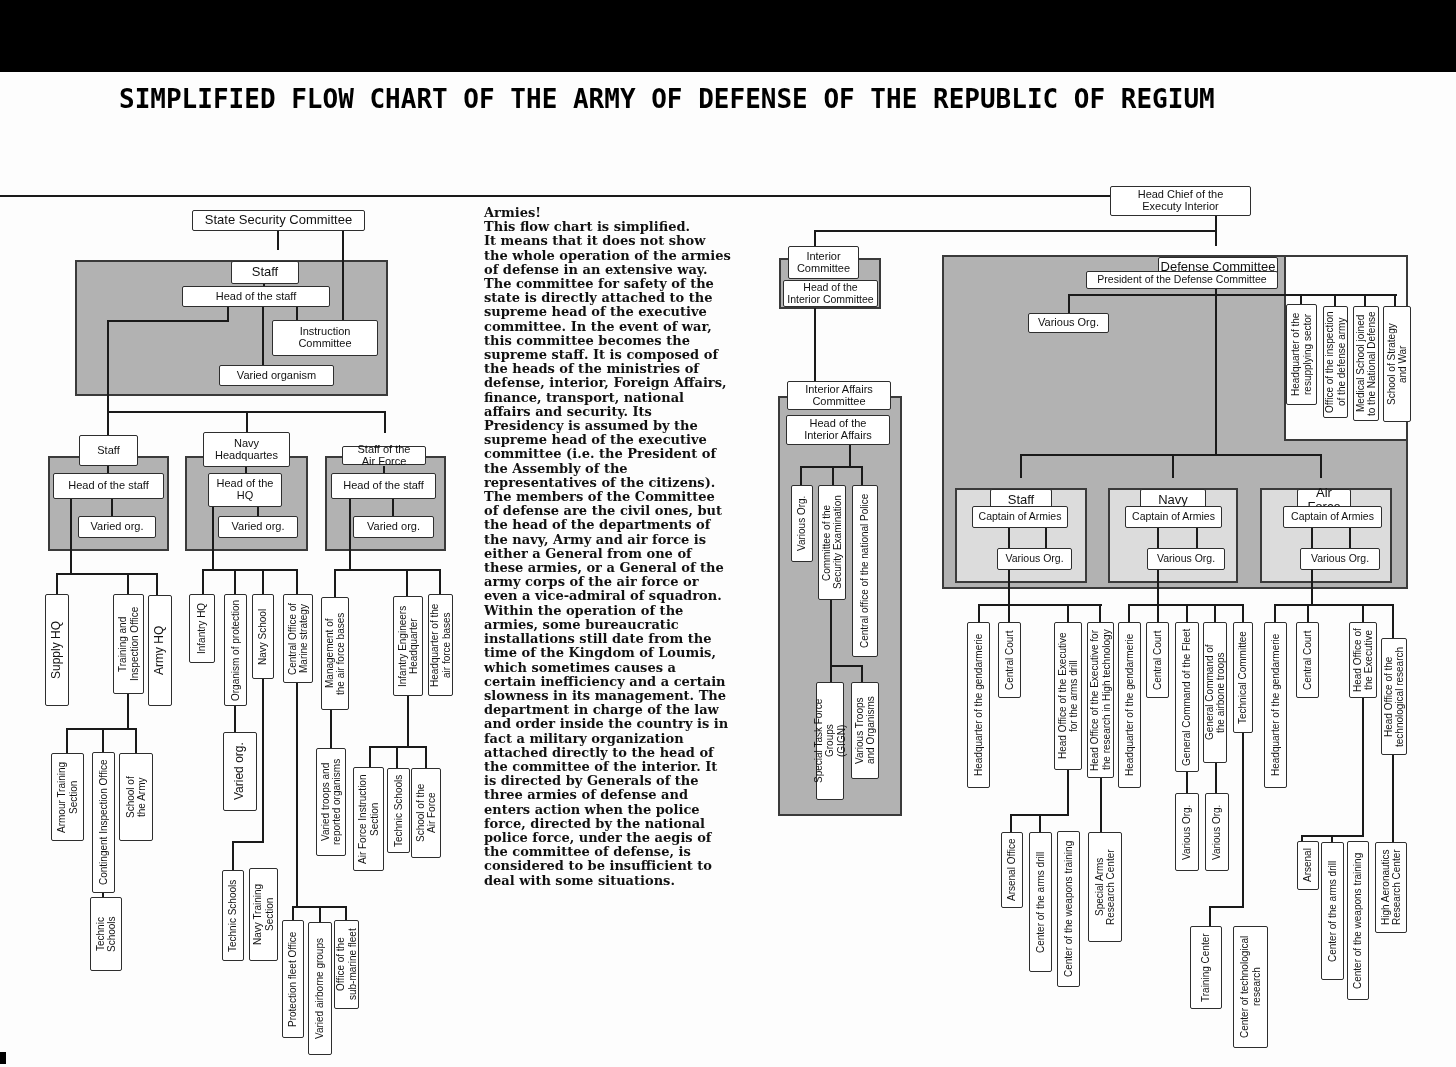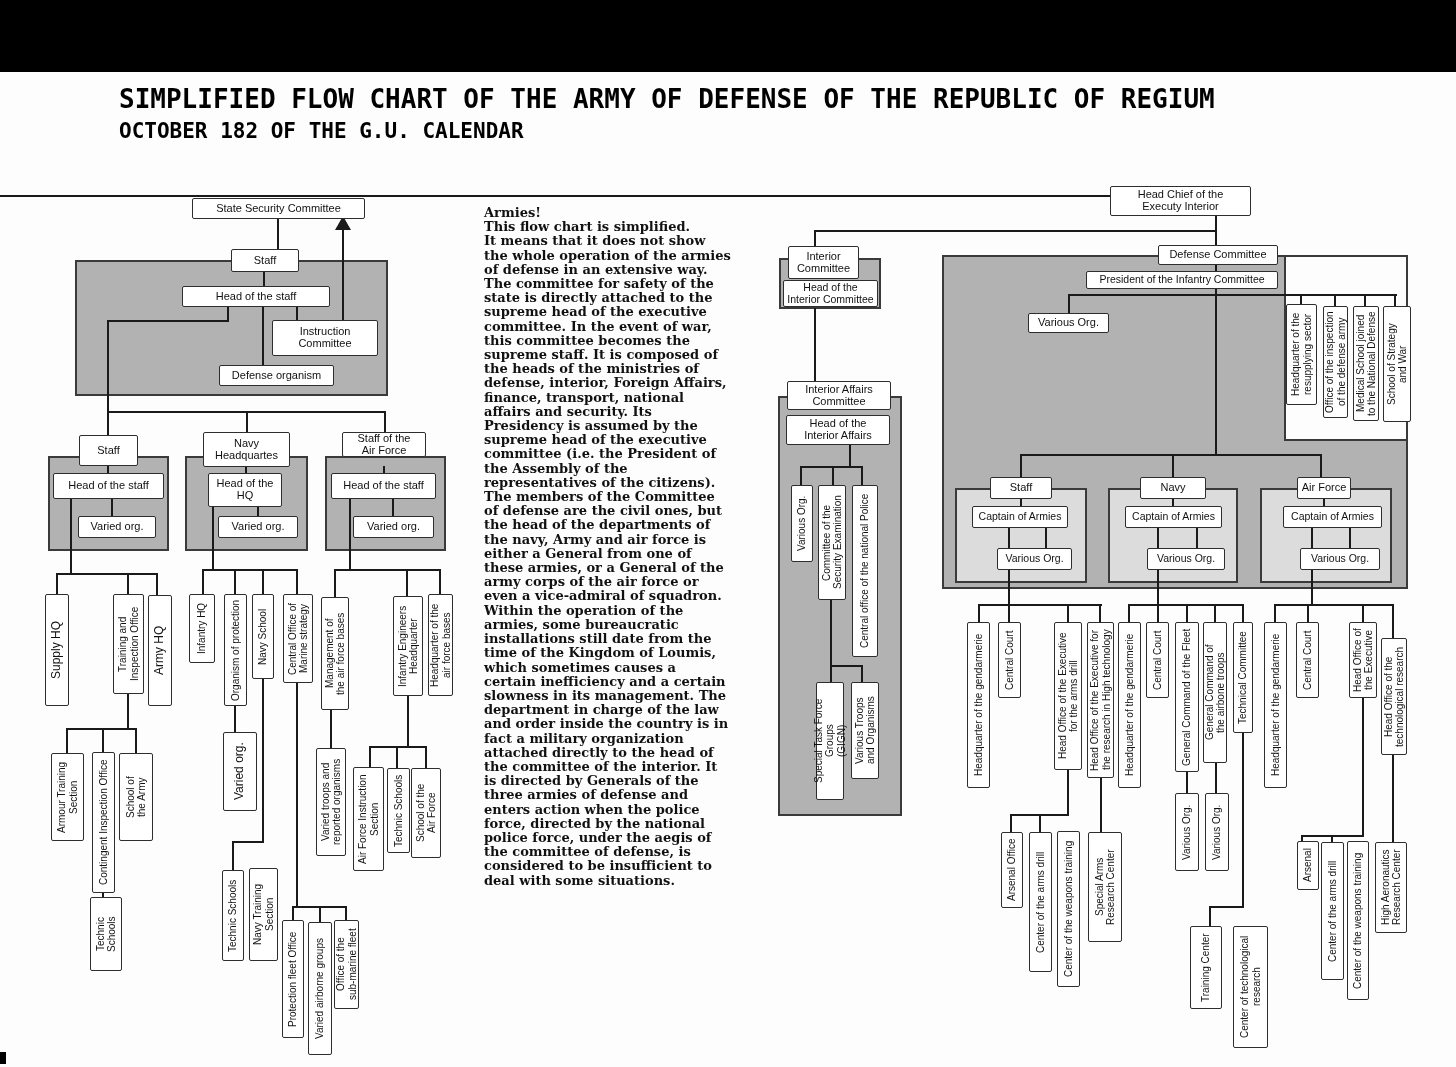--- a/index.html
+++ b/index.html
@@ -21,33 +21,32 @@
          box-sizing:border-box;z-index:1;}
   #edges .e{position:absolute;background:#1a1a1a;z-index:2;}
   .arrowhead{position:absolute;left:335px;top:216px;width:0;height:0;z-index:2;
          border-left:8px solid transparent;border-right:8px solid transparent;
          border-bottom:14px solid #1a1a1a;}
   .n,.v{position:absolute;background:#fff;border:1.6px solid #2e2e2e;border-radius:2px;
         box-sizing:border-box;display:flex;align-items:center;justify-content:center;
         text-align:center;color:#111;z-index:3;white-space:pre-line;padding:1px;}
   .n{font-size:11px;line-height:1.08;}
   .v{font-size:10px;line-height:1.12;writing-mode:vertical-rl;transform:rotate(180deg);}
-  .big{font-size:11px;}
+  .big{font-size:13px;margin-top:12px;}
   .vb{font-size:12px;}
   .sm{font-size:10.5px;}
 </style>
 </head>
 <body>
 
 <div id="stage">
   <div class="topbar"></div>
   <div class="tick"></div>
 
   <div class="title">SIMPLIFIED FLOW CHART OF THE ARMY OF DEFENSE OF THE REPUBLIC OF REGIUM</div>
-  <div class="subtitle">OCTOBER 182 OF THE G.U. CALENDAR</div>
 
   <div class="caution">
     <div>Armies!</div>
     <div class="body"> This flow chart is simplified.
 It means that it does not show the whole operation of the armies of defense in an extensive way.
 The committee for safety of the state is directly attached to the supreme head of the executive committee. In the event of war, this committee becomes the supreme staff. It is composed of the heads of the ministries of defense, interior, Foreign Affairs, finance, transport, national affairs and security. Its Presidency is assumed by the supreme head of the executive committee (i.e. the President of the Assembly of the representatives of the citizens).
  The members of the Committee of defense are the civil ones, but the head of the departments of the navy, Army and air force is either a General from one of these armies, or a General of the army corps of the air force or even a vice-admiral of squadron.
 Within the operation of the armies, some bureaucratic installations still date from the time of the Kingdom of Loumis, which sometimes causes a certain inefficiency and a certain slowness in its management. The department in charge of the law and order inside the country is in fact a military organization attached directly to the head of the committee of the interior. It is directed by Generals of the three armies of defense and enters action when the police force, directed by the national police force, under the aegis of the committee of defense, is considered to be insufficient to deal with some situations.</div>
   </div>
 
@@ -188,33 +187,33 @@
       <div class="e" style="left: 1331px; top: 835px; width: 2px; height: 8px;"></div>
       <div class="e" style="left: 1392px; top: 754px; width: 2px; height: 89px;"></div>
     </div>
   <div class="arrowhead"></div>
 
   <div class="n big" style="left:192px;top:198px;width:173px;height:21px">State Security Committee</div>
   <div class="n big" style="left:231px;top:249px;width:68px;height:23px">Staff</div>
   <div class="n" style="left:182px;top:286px;width:148px;height:21px">Head of the staff</div>
   <div class="n" style="left:272px;top:320px;width:106px;height:36px">Instruction
 Committee</div>
-  <div class="n" style="left:219px;top:365px;width:115px;height:21px">Defense organism</div>
+  <div class="n" style="left:219px;top:365px;width:115px;height:21px">Varied organism</div>
 
   <div class="n" style="left:79px;top:435px;width:59px;height:31px">Staff</div>
   <div class="n" style="left:53px;top:473px;width:111px;height:26px">Head of the staff</div>
   <div class="n" style="left:78px;top:516px;width:78px;height:22px">Varied org.</div>
 
   <div class="n" style="left:203px;top:432px;width:87px;height:35px">Navy
 Headquartes</div>
   <div class="n" style="left:208px;top:473px;width:74px;height:34px">Head of the
 HQ</div>
   <div class="n" style="left:218px;top:516px;width:80px;height:22px">Varied org.</div>
 
-  <div class="n" style="left:342px;top:432px;width:84px;height:25px">Staff of the
+  <div class="n" style="left:342px;top:446px;width:84px;height:19px">Staff of the
 Air Force</div>
   <div class="n" style="left:331px;top:473px;width:105px;height:26px">Head of the staff</div>
   <div class="n" style="left:353px;top:516px;width:81px;height:22px">Varied org.</div>
 
   <div class="v vb" style="left:45px;top:594px;width:24px;height:112px">Supply HQ</div>
   <div class="v" style="left:113px;top:594px;width:31px;height:100px">Training and
 Inspection Office</div>
   <div class="v vb" style="left:148px;top:595px;width:24px;height:111px">Army HQ</div>
   <div class="v" style="left:51px;top:753px;width:33px;height:88px">Armour Training
 Section</div>
@@ -265,21 +264,21 @@
 Security Examination</div>
   <div class="v" style="left:852px;top:485px;width:26px;height:172px">Central office of the national Police</div>
   <div class="v" style="left:816px;top:682px;width:28px;height:118px">Special Task Force Groups
 (GIGN)</div>
   <div class="v" style="left:851px;top:682px;width:28px;height:97px">Various Troops
 and Organisms</div>
 
   <div class="n" style="left:1110px;top:186px;width:141px;height:30px">Head Chief of the
 Executy Interior</div>
   <div class="n big" style="left:1158px;top:245px;width:120px;height:20px">Defense Committee</div>
-  <div class="n sm" style="left:1086px;top:271px;width:192px;height:18px">President of the Infantry Committee</div>
+  <div class="n sm" style="left:1086px;top:271px;width:192px;height:18px">President of the Defense Committee</div>
   <div class="n" style="left:1028px;top:313px;width:81px;height:20px">Various Org.</div>
   <div class="v" style="left:1286px;top:304px;width:31px;height:101px">Headquarter of the
 resupplying sector</div>
   <div class="v" style="left:1323px;top:306px;width:25px;height:112px">Office of the inspection
 of the defense army</div>
   <div class="v" style="left:1353px;top:306px;width:26px;height:115px">Medical School joined
 to the National Defense</div>
   <div class="v" style="left:1383px;top:306px;width:28px;height:116px">School of Strategy
 and War</div>
 

